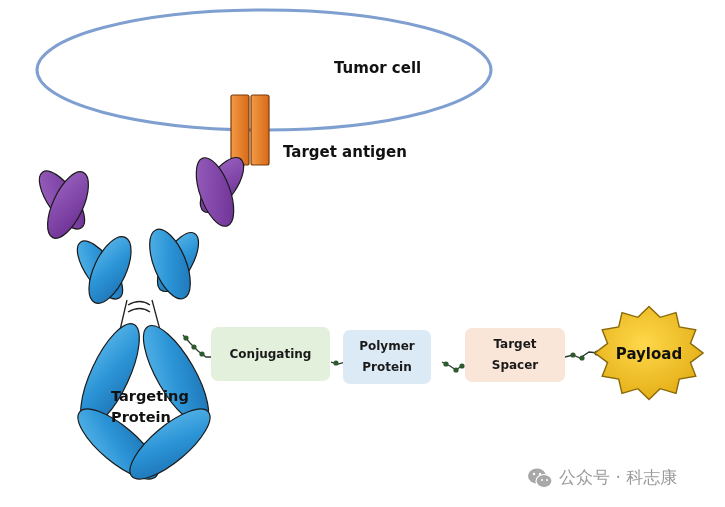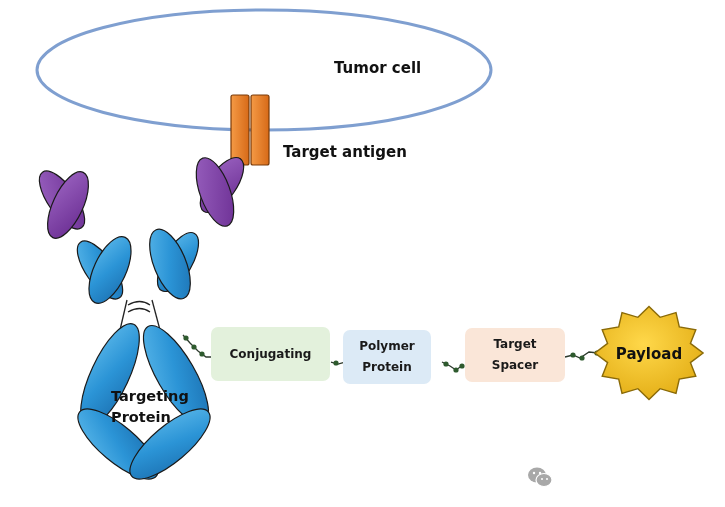--- a/index.html
+++ b/index.html
@@ -118,13 +118,14 @@
 
 <div class="wm">
   <svg width="26" height="22" viewBox="0 0 26 22" style="position:static">
     <ellipse cx="10" cy="9" rx="9" ry="7.5" fill="#a8a8a8"></ellipse>
     <ellipse cx="17" cy="14" rx="8" ry="6.5" fill="#a8a8a8" stroke="#ffffff" stroke-width="1.2"></ellipse>
     <circle cx="7" cy="7" r="1.2" fill="#fff"></circle>
       <circle cx="13" cy="7" r="1.2" fill="#fff"></circle>
     <circle cx="15" cy="13" r="1" fill="#fff"></circle>
       <circle cx="20" cy="13" r="1" fill="#fff"></circle>
   </svg>
+  <span>公众号 · 科志康</span>
 </div>
 
 </body></html>

